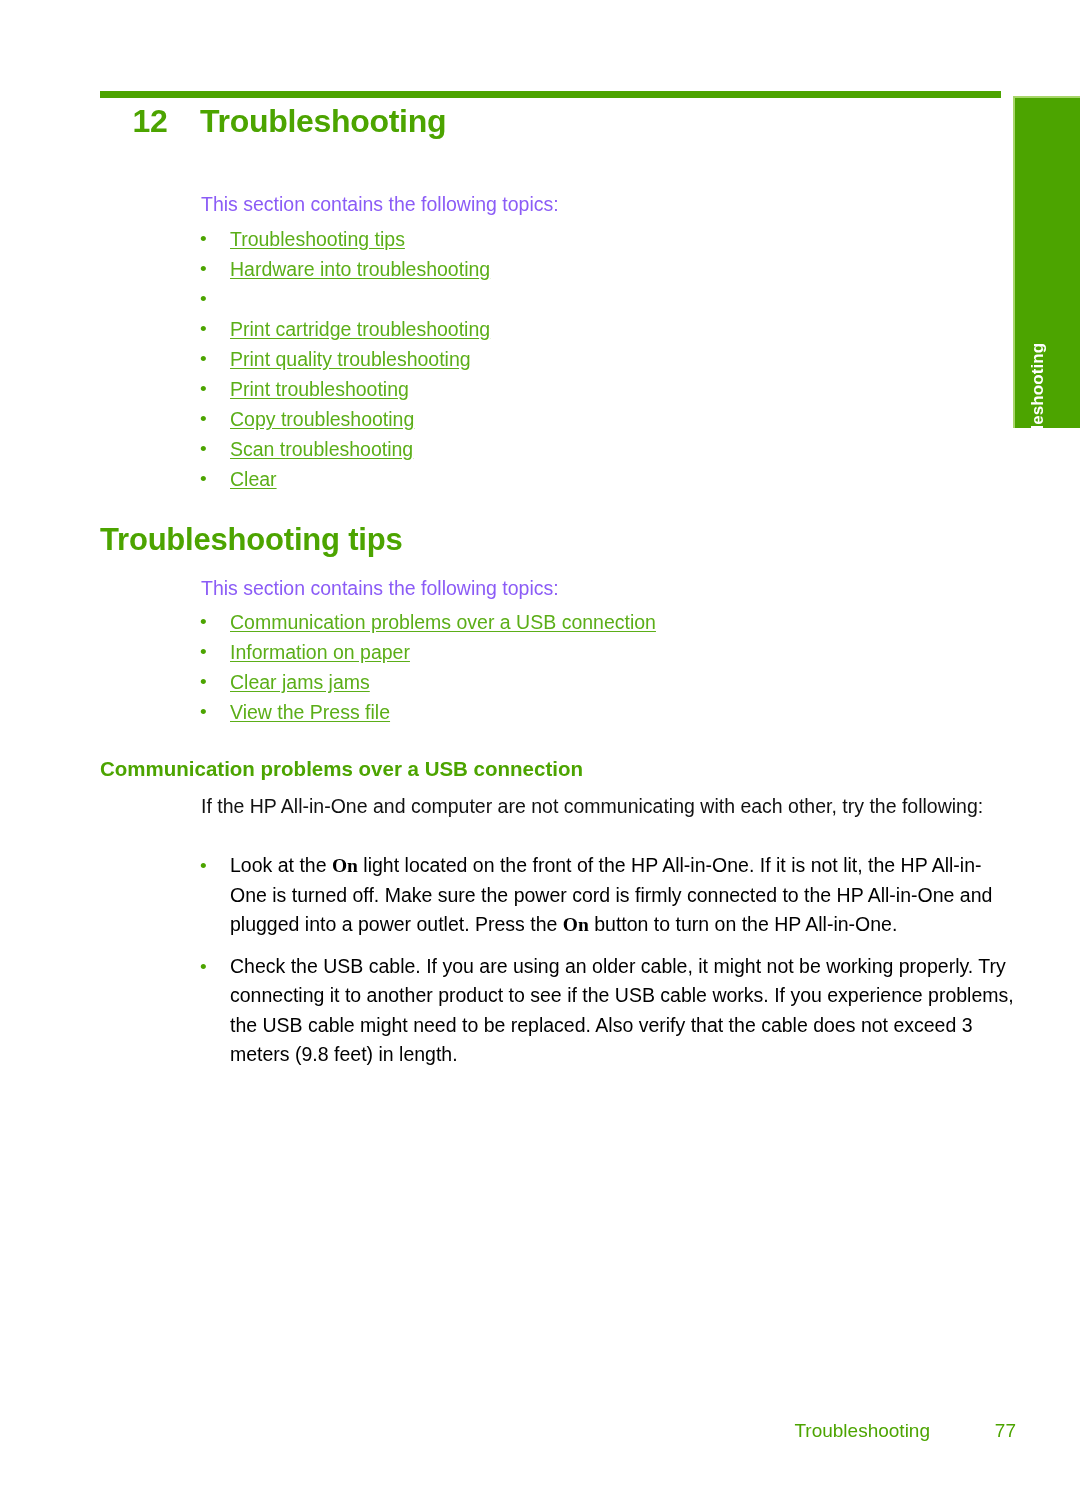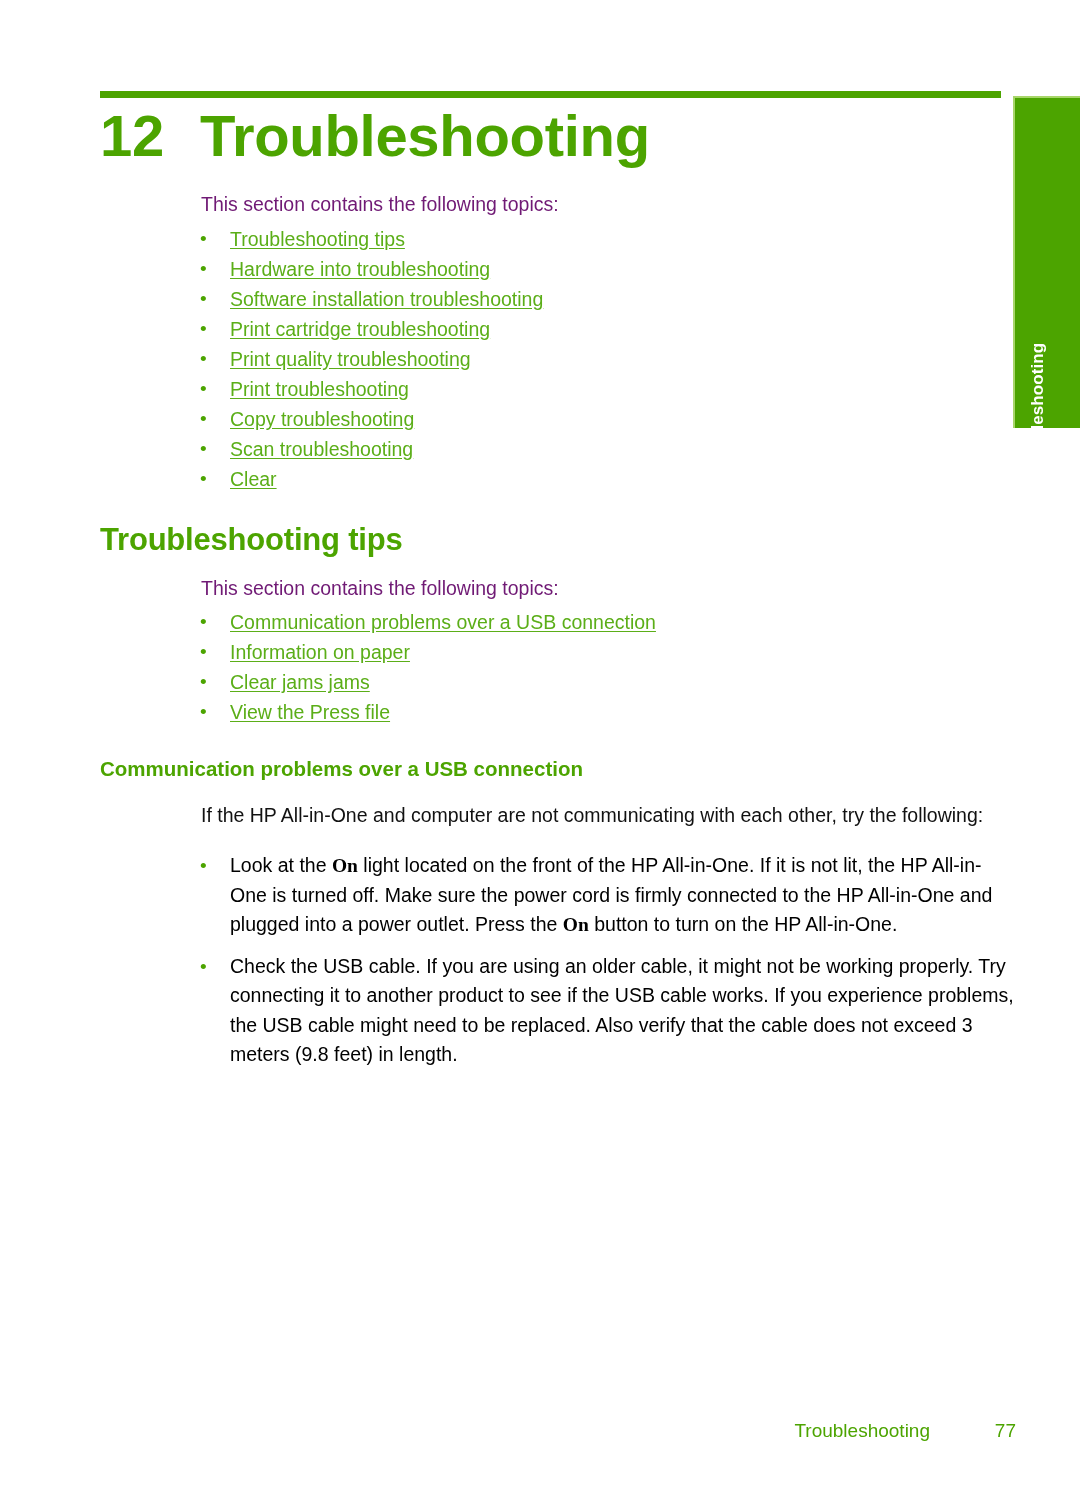--- a/index.html
+++ b/index.html
@@ -31,24 +31,25 @@
     background: #4CA400;
   }
 
   .chapter-title-row {
     position: absolute;
     left: 100px;
     top: 104px;
     display: flex;
     align-items: baseline;
     color: #4CA400;
-    font-size: 58px;
+    font-size: 32px;
     font-weight: bold;
     letter-spacing: -0.3px;
     line-height: 1.12;
+    text-align: center;
   }
   .chapter-number {
     width: 100px;
     flex: none;
   }
   .chapter-name { white-space: nowrap; }
 
   
   .side-tab {
     position: absolute;
@@ -72,21 +73,21 @@
     font-size: 17px;
     font-weight: bold;
     letter-spacing: 0.1px;
   }
 
   
   .body-text {
     position: absolute;
     font-size: 19.5px;
     line-height: 29px;
-    color: #701a75;
+    color: #8b5cf6;
   }
 
   .intro-1 { left: 201px; top: 190px; }
   .intro-2 { left: 201px; top: 574px; }
 
   
   .bullet-list {
     position: absolute;
     left: 198px;
     margin: 0;
@@ -141,21 +142,21 @@
   
   .para {
     position: absolute;
     left: 201px;
     width: 810px;
     font-size: 19.5px;
     line-height: 29.5px;
     color: #111111;
     text-align: left;
   }
-  .para-intro-usb { top: 792px; width: 795px; margin-top: 9px; }
+  .para-intro-usb { top: 792px; width: 795px; }
 
   .proc-list {
     position: absolute;
     left: 198px;
     width: 820px;
     margin: 0;
     padding: 0;
     list-style: none;
   }
   .proc-list li {
@@ -220,21 +221,20 @@
     <li>
       <span class="dot">•</span>
       <span class="toc-link">Troubleshooting tips</span>
     </li>
     <li>
       <span class="dot">•</span>
       <span class="toc-link">Hardware into troubleshooting</span>
     </li>
     <li>
       <span class="dot">•</span>
-      <span class="toc-link">Software installation troubleshooting</span>
     </li>
     <li>
       <span class="dot">•</span>
       <span class="toc-link">Print cartridge troubleshooting</span>
     </li>
     <li>
       <span class="dot">•</span>
       <span class="toc-link">Print quality troubleshooting</span>
     </li>
     <li>

